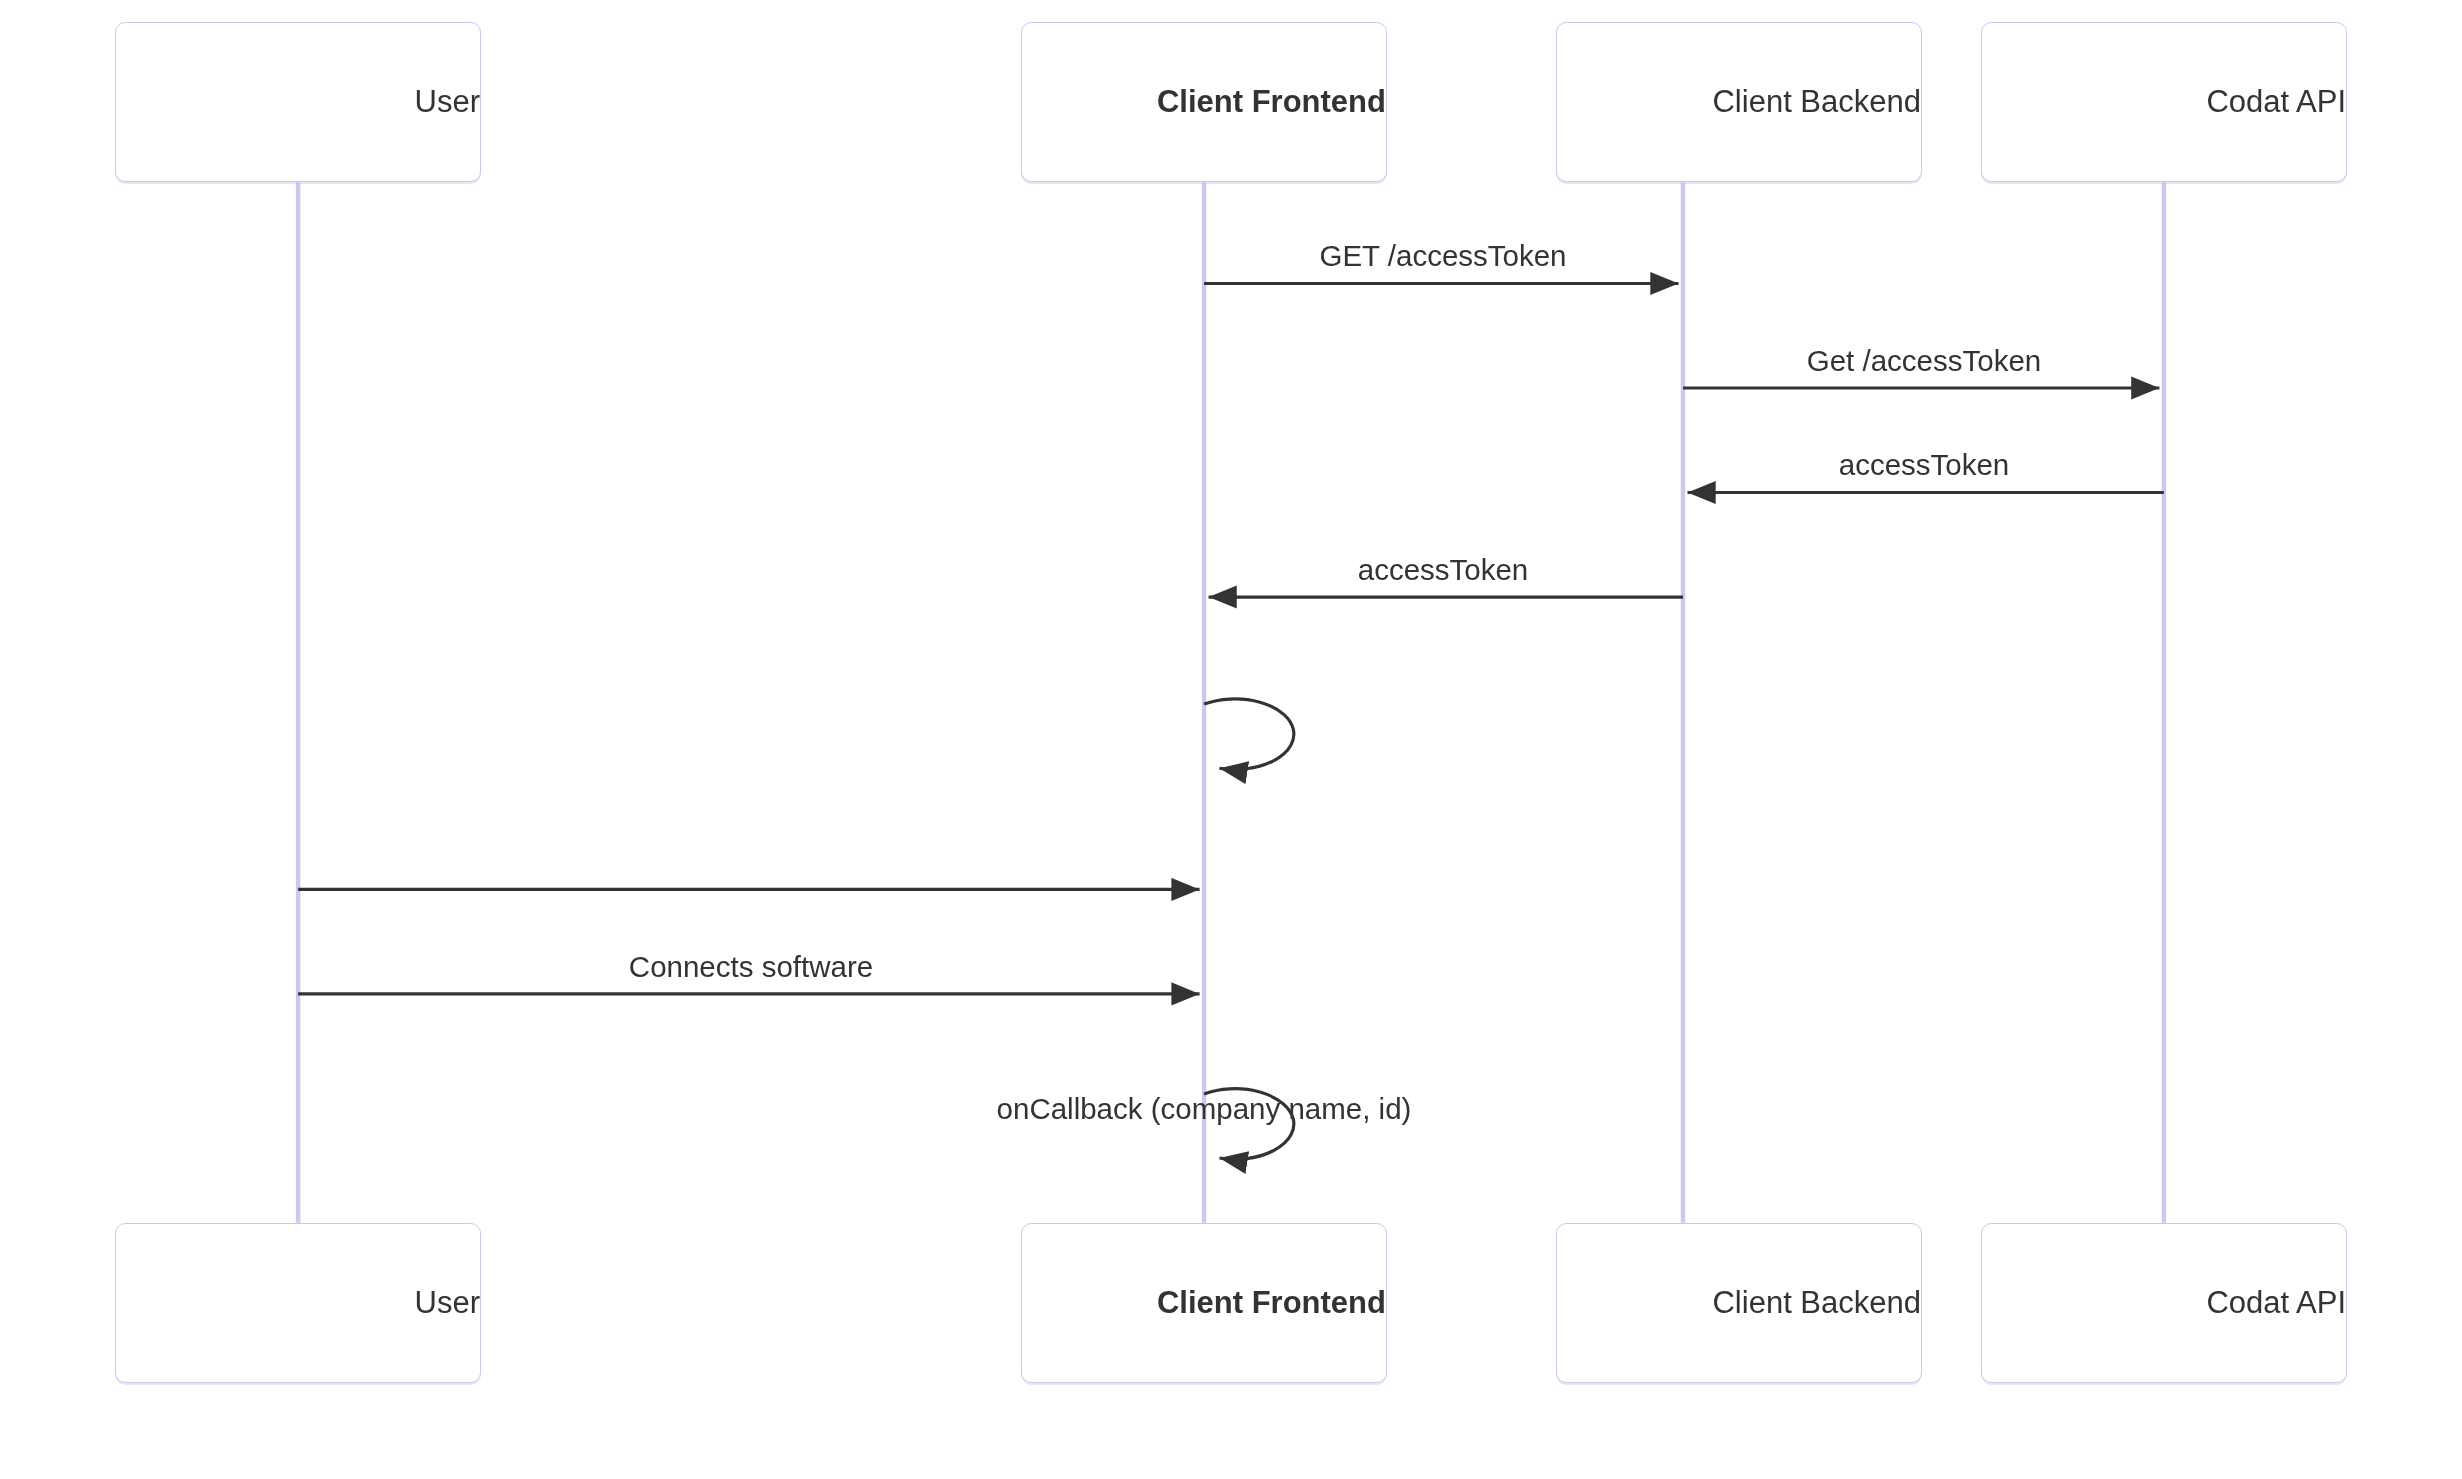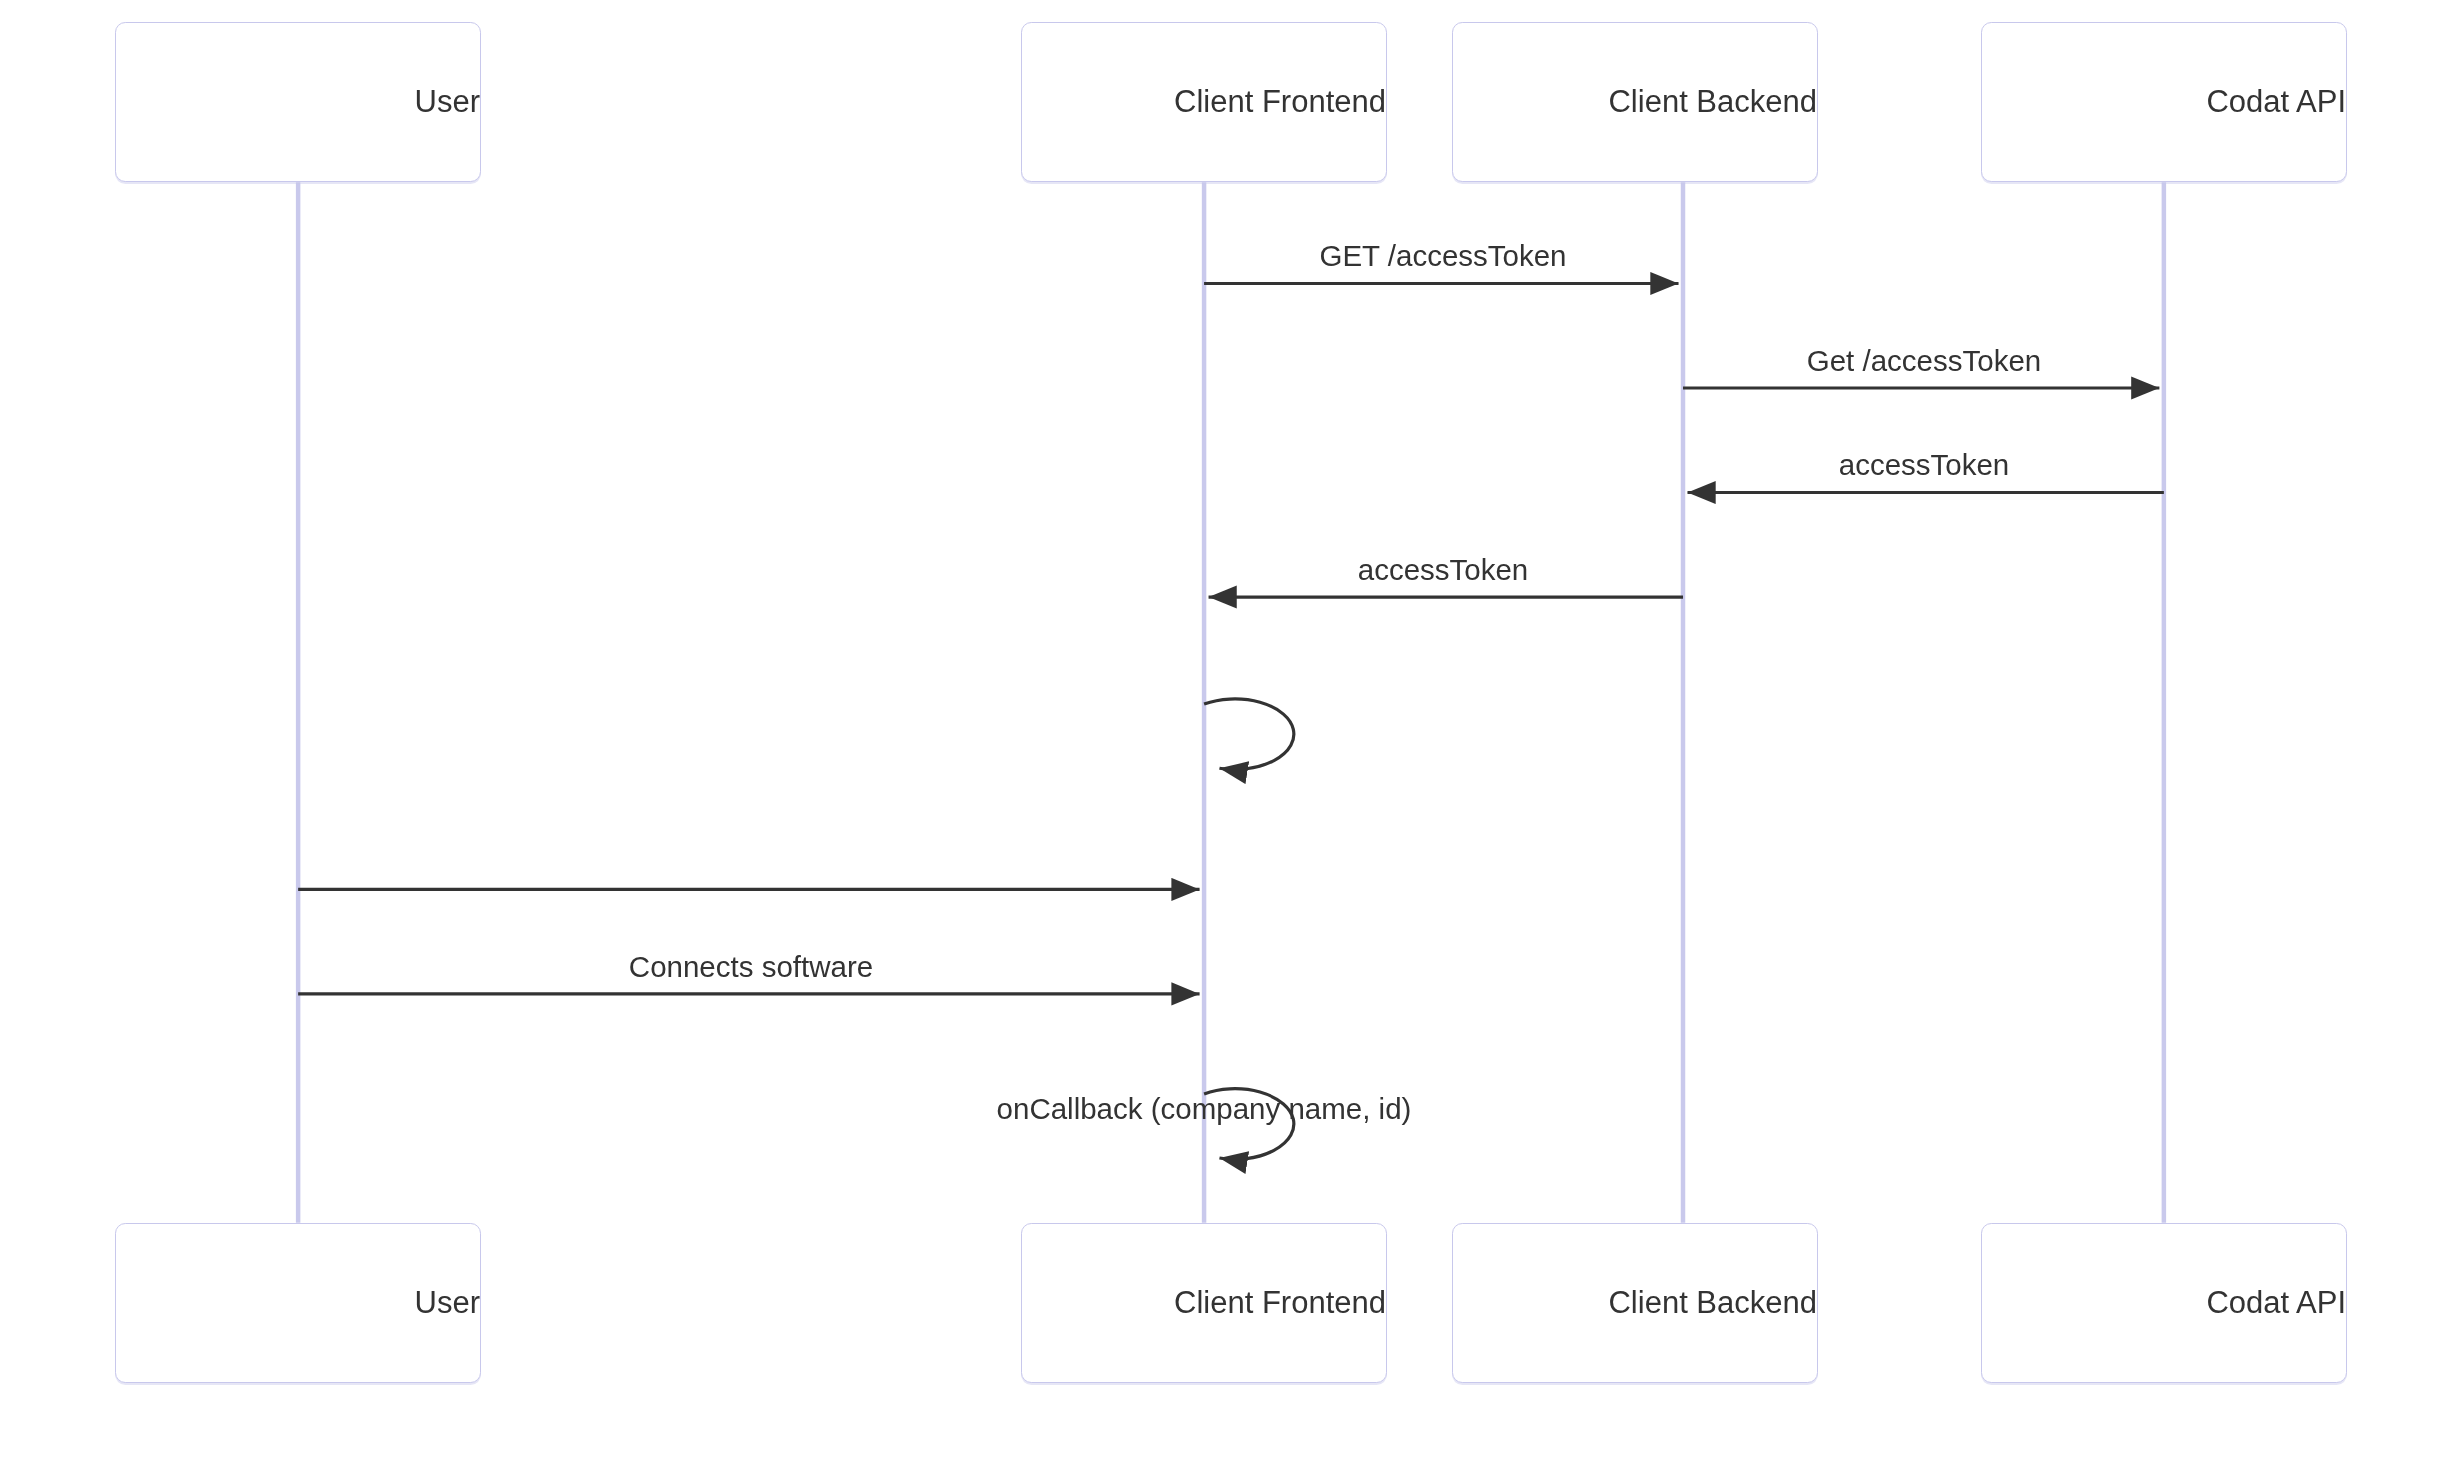--- a/index.html
+++ b/index.html
@@ -34,22 +34,22 @@
     justify-content: flex-end;
     color: #333333;
     font-size: 31px;
     box-sizing: border-box;
     text-align: center;
     box-shadow: 0 1.9px 0 rgba(200,200,236,0.45);
   }
   .actor-box.top    { top: 22px; }
   .actor-box.bottom { top: 1223px; }
   .actor-box.a-user  { left: 115px; }
-  .actor-box.a-cf    { left: 1021px; }
-  .actor-box.a-cb    { left: 1452px; }
+  .actor-box.a-cf    { left: 1021px; font-weight: bold; }
+  .actor-box.a-cb    { left: 1556px; }
   .actor-box.a-codat { left: 1981px; }
 
   .msg-label {
     position: absolute;
     transform: translateX(-50%);
     color: #333333;
     font-size: 29.5px;
     line-height: 37px;
     white-space: nowrap;
     text-align: center;

